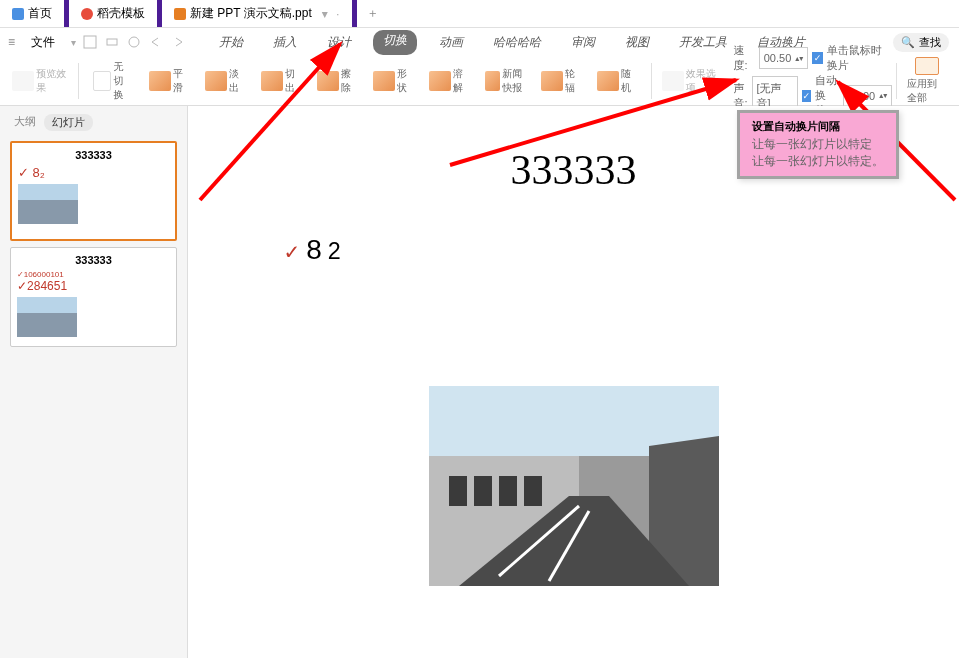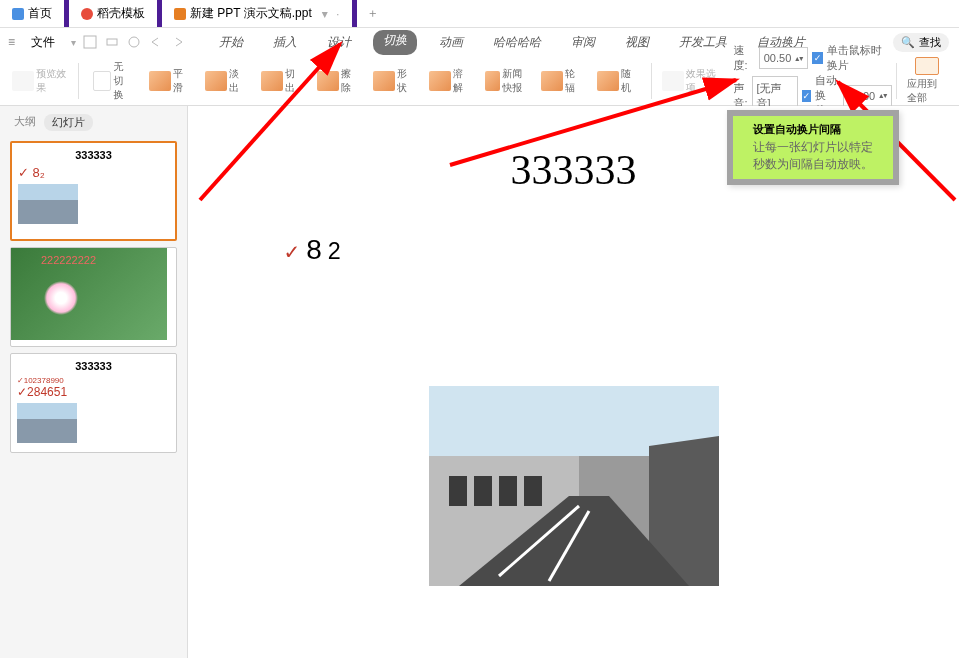--- a/index.html
+++ b/index.html
@@ -47,21 +47,21 @@
 .thumb-flower { width: 156px; height: 92px; background: linear-gradient(135deg, #3a7a3a, #6aaa6a); position: relative; }
 .thumb-flower::after { content: ""; position: absolute; left: 30px; top: 30px; width: 40px; height: 40px; background: radial-gradient(circle, #fff 20%, #ffc0dd 50%, transparent 60%); border-radius: 50%; }
 
 .canvas-area { flex: 1; background: #ffffff; position: relative; display: flex; justify-content: center; }
 .slide { width: 700px; background: #fff; margin-top: 0; position: relative; padding-top: 40px; }
 .slide-title { font-size: 42px; text-align: center; font-family: "Times New Roman", serif; }
 .slide-bullet { font-size: 28px; margin: 40px 0 0 60px; font-family: "Times New Roman", serif; display: flex; align-items: baseline; gap: 6px; }
 .check { color: #c0392b; font-size: 20px; }
 .slide-image { width: 290px; height: 200px; margin: 120px auto 0; background: linear-gradient(#c8e0f0 0%, #c8e0f0 35%, #888888 35%, #bbbbbb 60%, #555555 100%); position: relative; }
 
-.tooltip { position: absolute; right: 60px; top: 110px; background: #bef264; border: 6px solid #a3a3a3; padding: 6px 20px; font-size: 11px; box-shadow: 2px 2px 6px rgba(0,0,0,0.15); z-index: 20; }
+.tooltip { position: absolute; right: 60px; top: 110px; background: #f9a8d4; border: 3px solid #a3a3a3; padding: 6px 12px; font-size: 11px; box-shadow: 2px 2px 6px rgba(0,0,0,0.15); z-index: 20; }
 .tooltip-title { font-weight: bold; margin-bottom: 2px; }
 .tooltip-desc { color: #666; font-size: 12px; line-height: 1.4; }
 
 .arrow { position: absolute; z-index: 15; pointer-events: none; }
 .arrow-line { stroke: #ff0000; stroke-width: 4; fill: none; }
 .arrow-head { fill: #ff0000; }
 
 .apply-all { display: flex; flex-direction: column; align-items: center; gap: 2px; padding: 2px 6px; }
 .apply-icon { width: 24px; height: 18px; border: 1px solid #e89050; background: #fdf0e0; border-radius: 2px; }
 </style>
@@ -214,28 +214,23 @@
   <div class="panel-left">
     <div class="panel-tabs">
       <span class="panel-tab">大纲</span>
       <span class="panel-tab active">幻灯片</span>
     </div>
     <div class="thumb selected">
       <div class="thumb-title">333333</div>
       <div style="font-size:13px;color:#c0392b">✓ <span>8₂</span></div>
       <div class="thumb-img"></div>
     </div>
-    <div class="thumb" style="padding:0">
-      <div class="thumb-flower">
-        <span style="position:absolute;top:6px;left:30px;color:rgba(255,100,100,0.9);font-size:11px">222222222</span>
-      </div>
-    </div>
     <div class="thumb">
       <div class="thumb-title">333333</div>
-      <div style="font-size:8px;color:#c0392b">✓<span>102378990</span></div>
+      <div style="font-size:8px;color:#c0392b">✓<span>106000101</span></div>
       <div style="font-size:12px;color:#c0392b">✓<span>284651</span></div>
       <div class="thumb-img"></div>
     </div>
   </div>
 
   <div class="canvas-area">
     <div class="slide">
       <div class="slide-title">333333</div>
       <div class="slide-bullet">
         <span class="check">✓</span>
@@ -258,21 +253,21 @@
           <rect x="95" y="90" width="18" height="30" fill="#3a3a3a"></rect>
         </svg>
       </div>
     </div>
   </div>
 </div>
 
 <div class="tooltip">
   <div class="tooltip-title">设置自动换片间隔</div>
   <div class="tooltip-desc">让每一张幻灯片以特定</div>
-  <div class="tooltip-desc">秒数为间隔自动放映。</div>
+  <div class="tooltip-desc">让每一张幻灯片以特定。</div>
 </div>
 
 <svg class="arrow" style="left:0;top:0" width="959" height="658">
   <defs>
     <marker id="ah" markerWidth="10" markerHeight="10" refX="8" refY="3" orient="auto">
       <polygon points="0,0 9,3 0,6" class="arrow-head"></polygon>
     </marker>
   </defs>
   <line x1="200" y1="200" x2="340" y2="44" class="arrow-line" marker-end="url(#ah)"></line>
   <line x1="450" y1="165" x2="736" y2="80" class="arrow-line" marker-end="url(#ah)"></line>

